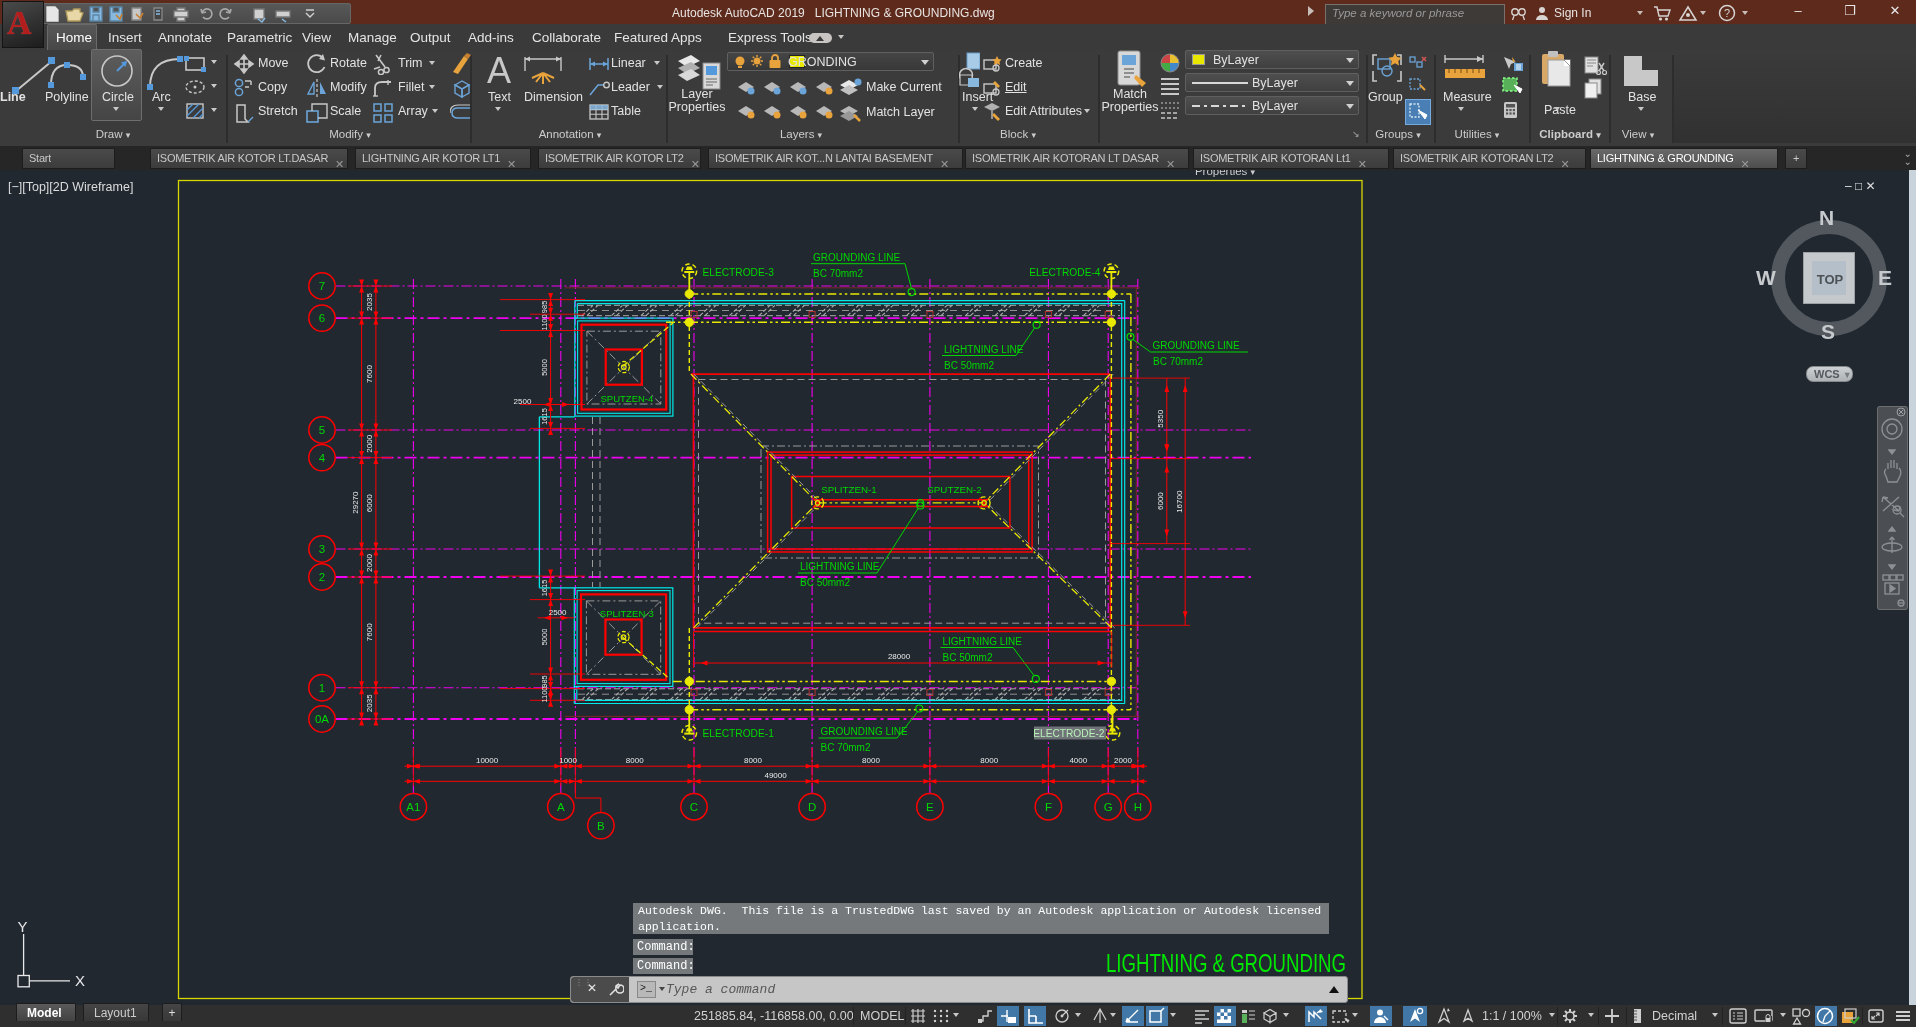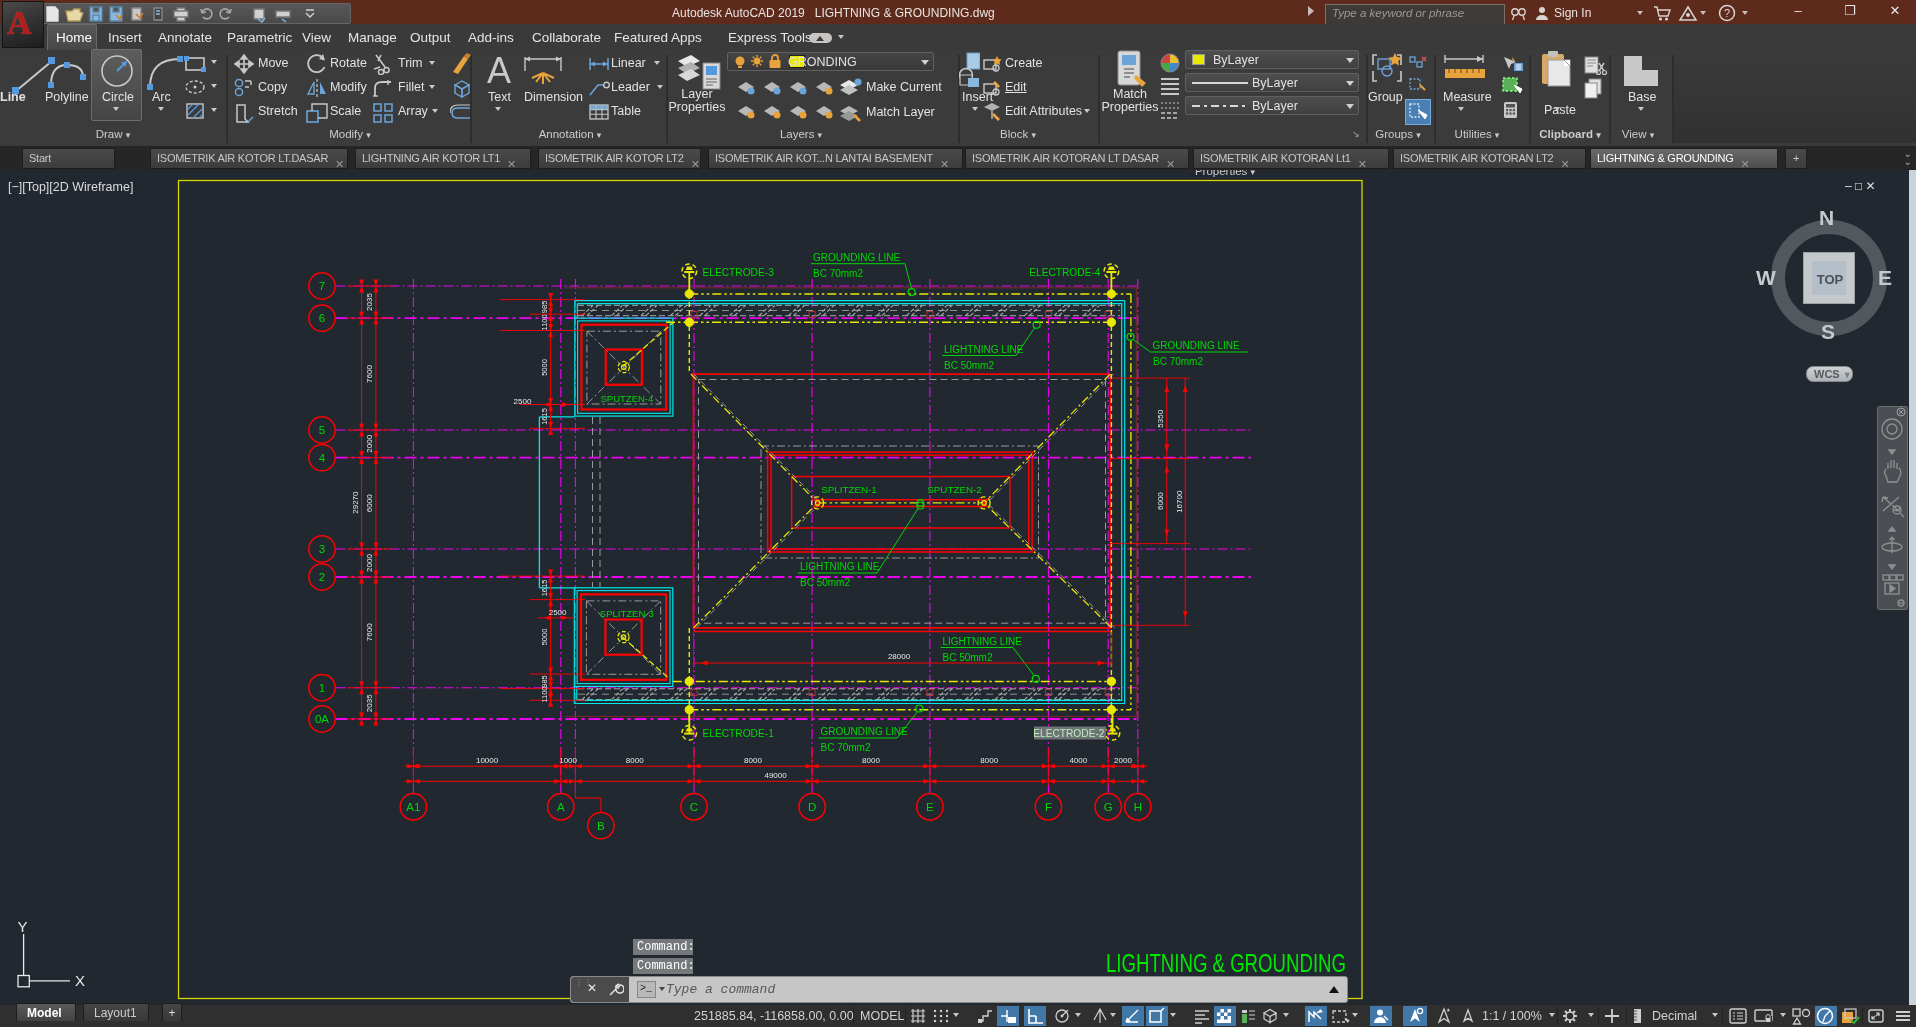--- a/index.html
+++ b/index.html
@@ -567,20 +567,22 @@
         <circle cx="23" cy="196" r="3"></circle>
             <path d="M21 196 h4"></path>
         </g>
         <circle cx="23" cy="5" r="4" fill="none" stroke="#9fa2a5"></circle>
           <path d="M21 3 l4 4 M25 3 l-4 4" stroke="#9fa2a5"></path>
       </svg>
     </div>
 
     <div class="abs" style="left:1909px;top:0px;width:7px;height:835px;background:#c9d3dc;"></div>
 
+    <div id="cmdmsg">Autodesk DWG.  This file is a TrustedDWG last saved by an Autodesk application or Autodesk licensed
+application.</div>
     <div class="cmdline" style="top:768.5px;">Command:</div>
     <div class="cmdline" style="top:787.5px;">Command:</div>
   </div>
 
   <div id="cmdbar">
     <div id="cmdgrip">
         <span style="position:absolute;left:4px;top:3px;color:#9a9a9a;font-size:8px;letter-spacing:1px;line-height:5px;">⋮⋮</span>
         <span style="position:absolute;left:16px;top:4px;color:#e8e8e8;font-size:12px;">✕</span>
         <svg style="position:absolute;left:36px;top:4px;" width="17" height="17" viewBox="0 0 17 17">
           <path d="M3 14 L9 8 M9 8 a4 4 0 1 0 4 -4 l-2 3 -2 -2 3 -2 a4 4 0 0 0 -3 5" stroke="#e0e0e0" stroke-width="1.6" fill="none"></path>

